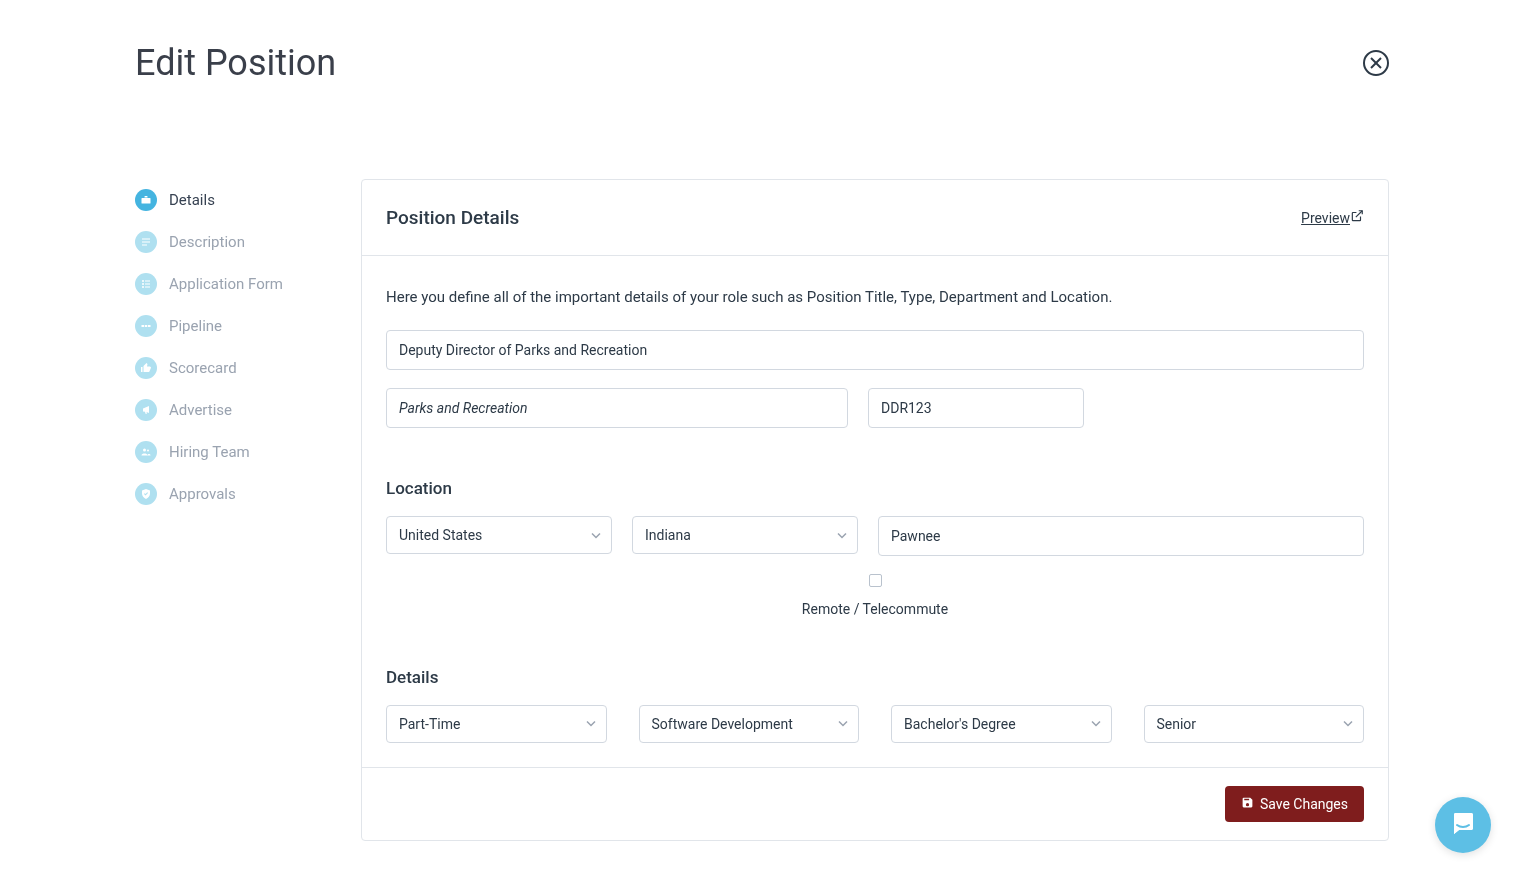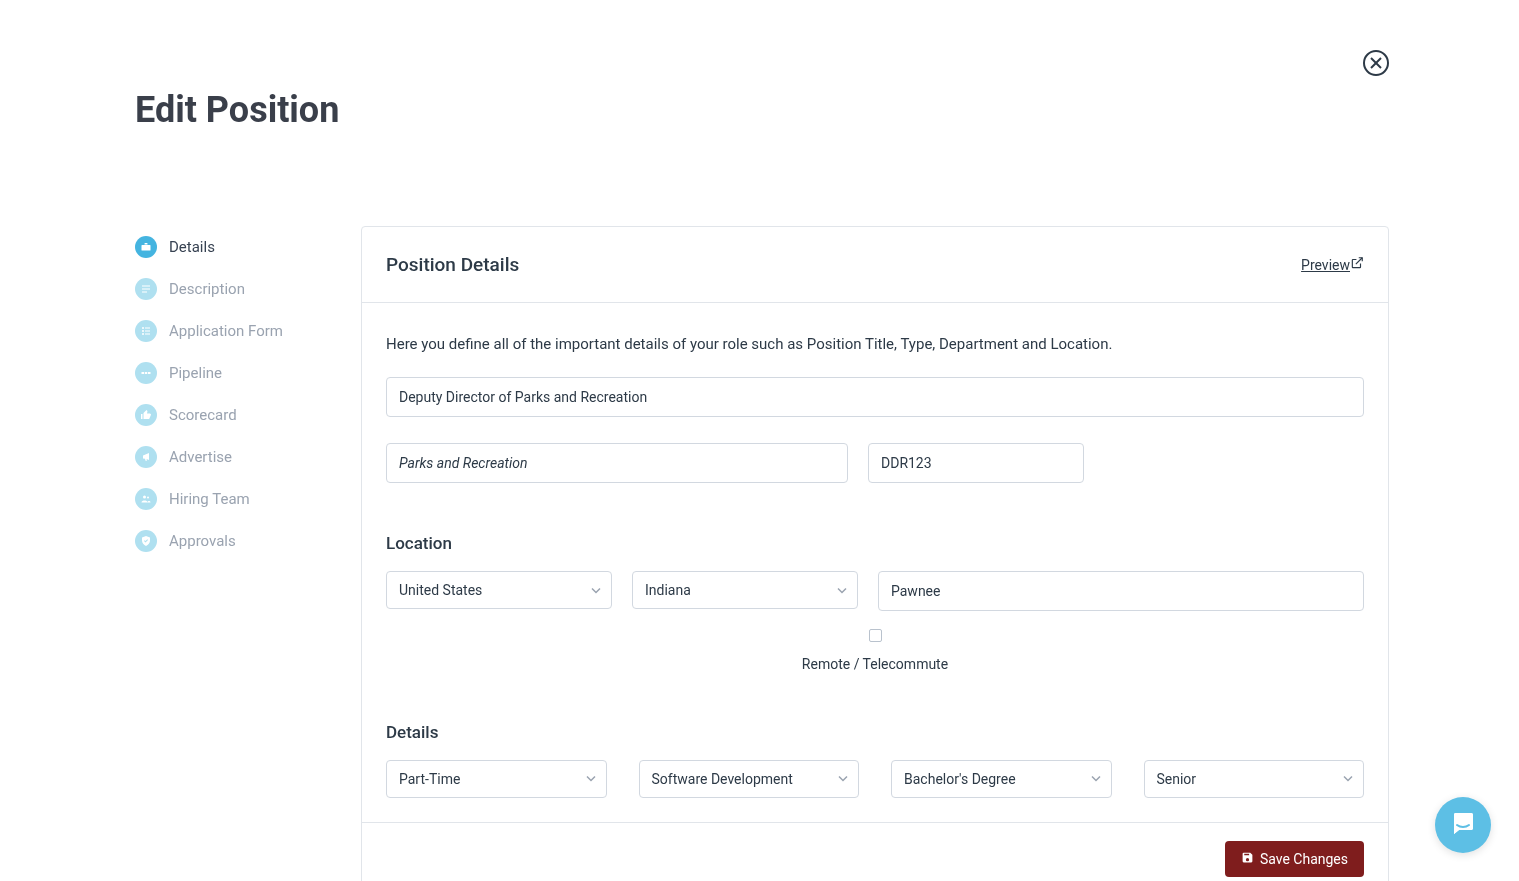--- a/index.html
+++ b/index.html
@@ -16,23 +16,22 @@
       position: relative;
     }
     .header {
       display: flex;
       justify-content: space-between;
       align-items: flex-start;
       padding: 42px 130px 0 135px;
     }
     .page-title {
       font-size: 36px;
-      font-weight: 700;
+      font-weight: 400;
       color: #3a3f4a;
-      margin-top: 47px;
     }
     .close-btn {
       width: 26px;
       height: 26px;
       border: 2px solid #2d3a47;
       border-radius: 50%;
       display: flex;
       align-items: center;
       justify-content: center;
       cursor: pointer;
@@ -135,21 +134,21 @@
     }
     .form-row {
       display: flex;
       gap: 20px;
       margin-bottom: 18px;
     }
     .form-row .form-input {
       flex: 1;
     }
     .title-row {
-      margin-bottom: 26px;
+      margin-bottom: 18px;
     }
     .code-row .form-input:first-child {
       flex: 0 0 462px;
       font-style: italic;
     }
     .code-row .form-input:nth-child(2) {
       flex: 0 0 216px;
     }
     .section-label {
       font-size: 17px;

